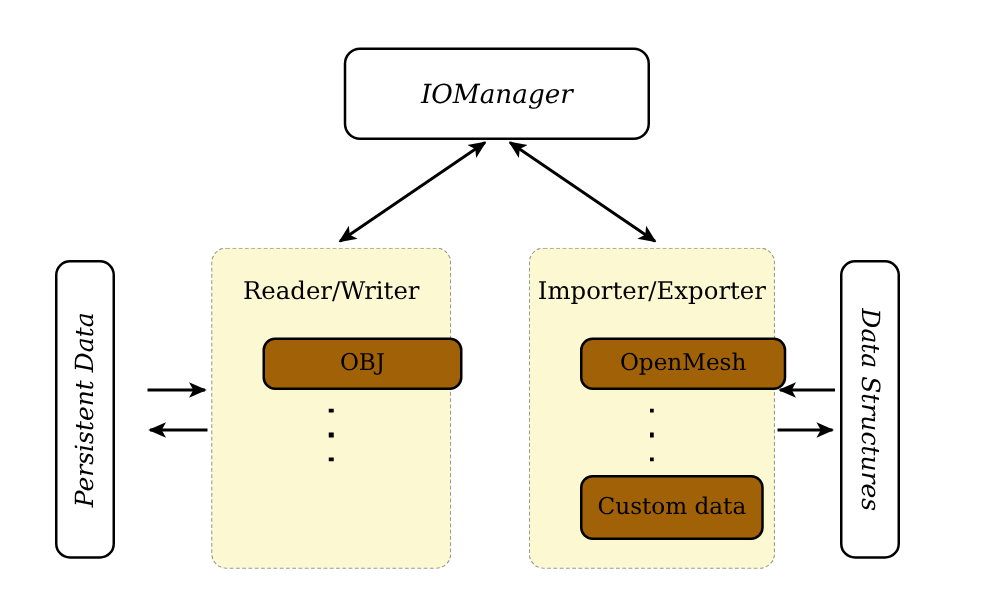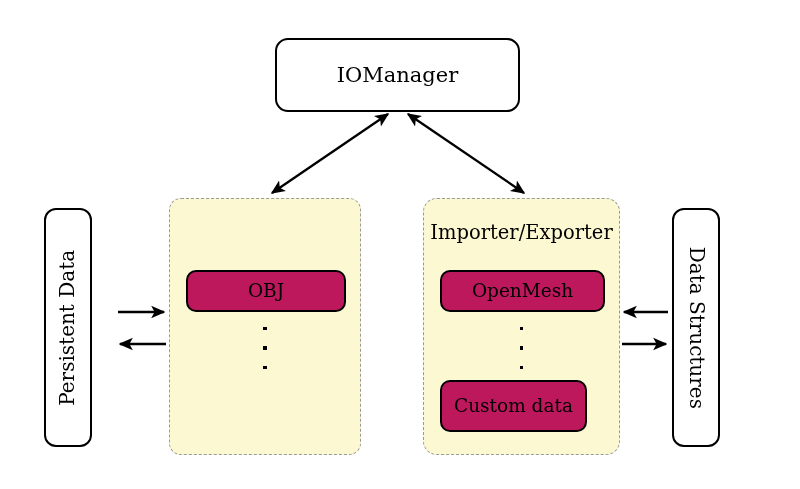--- a/index.html
+++ b/index.html
@@ -22,20 +22,21 @@
     position: absolute;
     box-sizing: border-box;
     border: 2.6px solid #000000;
     border-radius: 11px;
     background: #ffffff;
     display: flex;
     align-items: center;
     justify-content: center;
     text-align: center;
     line-height: 1.18;
+    font-style: italic;
   }
 
   
   #io-manager {
     left: 275px;
     top: 38px;
     width: 245px;
     height: 74px;
     font-size: 21px;
     border-radius: 13px;
@@ -62,45 +63,46 @@
   .group {
     position: absolute;
     box-sizing: border-box;
     border: 1.6px dashed #9a9a9a;
     border-radius: 12px;
     background: #fcf8d2;
     top: 198px;
     height: 257px;
   }
   #group-reader-writer      { left: 169px; width: 192px; }
-  #group-importer-exporter  { left: 423px; width: 197px; border-radius: 14px; }
+  #group-importer-exporter  { left: 423px; width: 197px; }
 
   .group-title {
     position: absolute;
     left: 0;
     right: 0;
     top: 22px;
     text-align: center;
     font-size: 19.5px;
     white-space: nowrap;
   }
 
   
   .inner {
     position: absolute;
     box-sizing: border-box;
     border: 2.6px solid #000000;
     border-radius: 10px;
-    background: #be185d;
+    background: #a16207;
     display: flex;
     align-items: center;
     justify-content: center;
     text-align: center;
     font-size: 18.5px;
     line-height: 1.2;
+    margin-left: 24px;
   }
   .inner.one-line  { height: 42px; }
   .inner.two-line  { height: 52px; }
 
   #box-obj          { left: 16px;   width: 160px; top: 71px;  }
   #box-custom-file  { left: 16px;   width: 160px; top: 181px; }
   #box-openmesh     { left: 16px;   width: 165px; top: 71px;  }
   #box-custom-ds    { left: 16px;   width: 147px; top: 181px; }
 
   
@@ -143,20 +145,21 @@
 
   <div class="node side-box" id="persistent-data">
     <span class="vtext up">Persistent Data</span>
   </div>
 
   <div class="node side-box" id="data-structures">
     <span class="vtext down">Data Structures</span>
   </div>
 
   <div class="group" id="group-reader-writer">
+    <div class="group-title">Reader/Writer</div>
 
     <div class="inner one-line" id="box-obj">
       <span>OBJ</span>
     </div>
 
     <div class="vdots">
       <i></i>
       <i></i>
       <i></i>
     </div>

